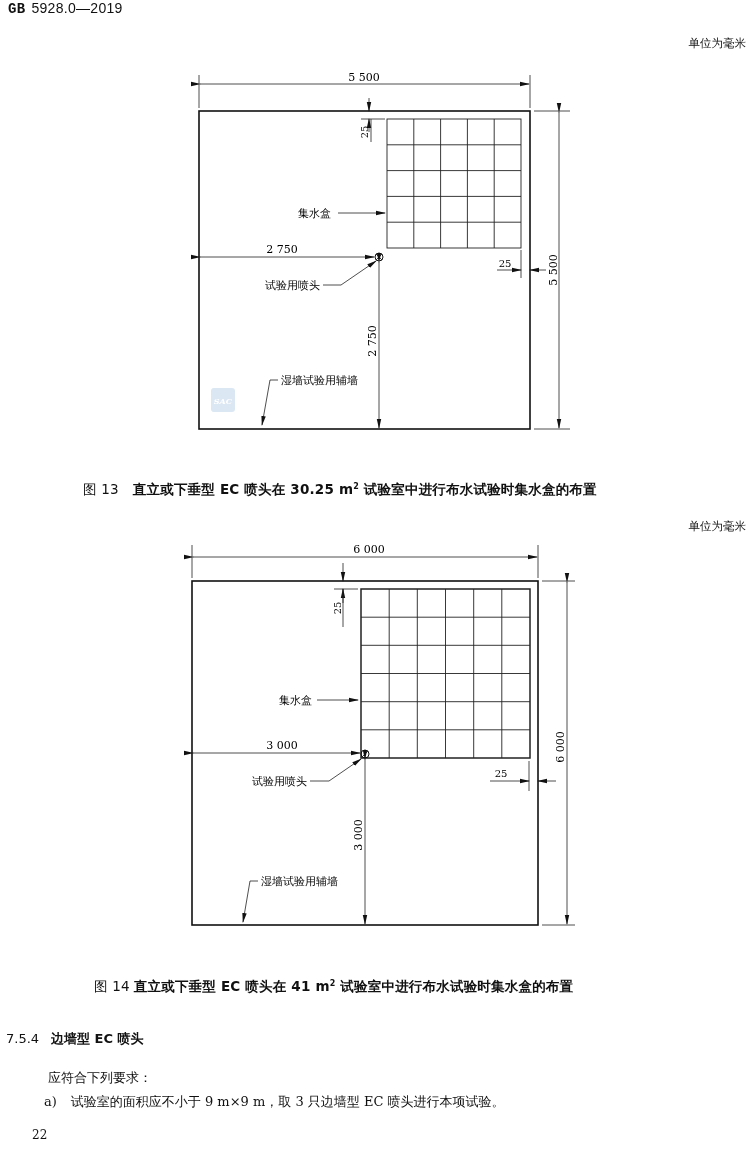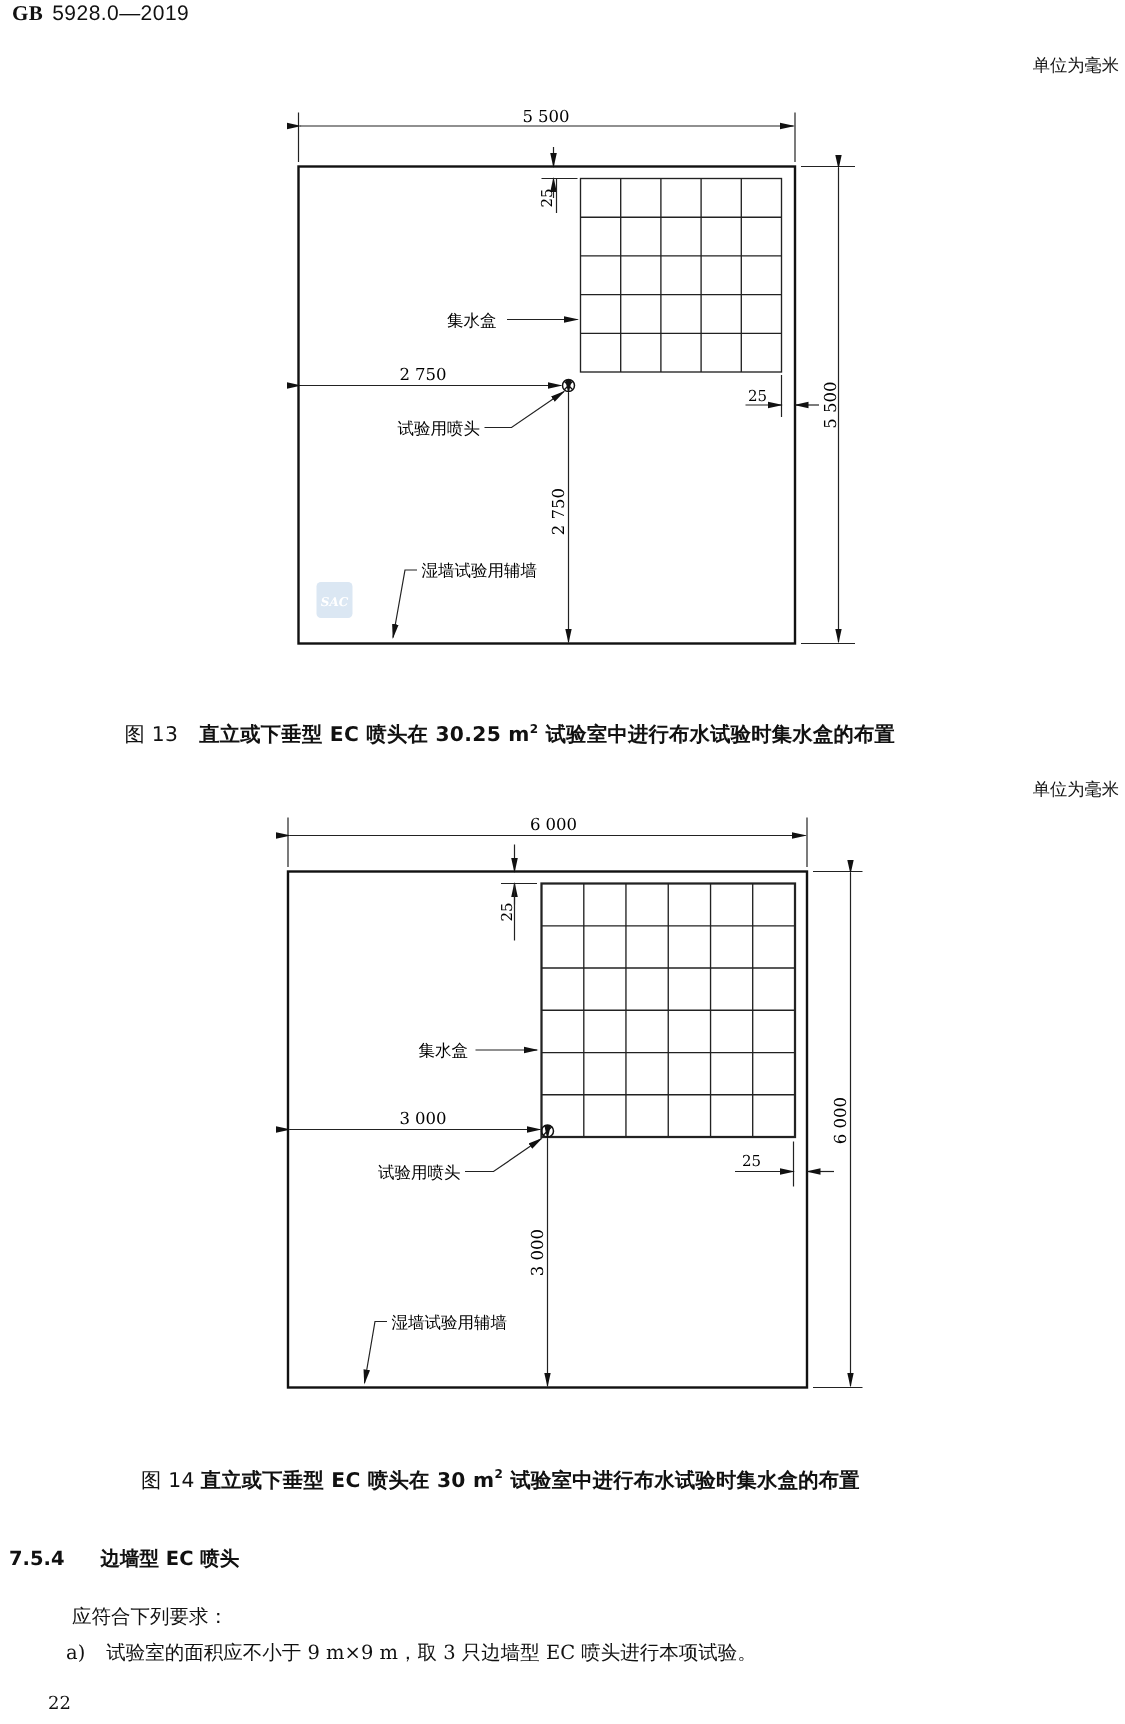--- a/index.html
+++ b/index.html
@@ -1,25 +1,25 @@
 <!DOCTYPE html>
 <html><head>
 <meta charset="utf-8">
 <style>
   html, body { margin:0; padding:0; background:#ffffff; }
   body { width:750px; height:1149px; position:relative; overflow:hidden;
          font-family:"DejaVu Serif","Liberation Serif",serif; color:#111; }
   .abs { position:absolute; }
   .hdr { left:8px; top:0px; font-size:14px; font-family:"Liberation Sans","DejaVu Sans",sans-serif; letter-spacing:0.3px; }
-  .hdr b { font-family:Liberation Serif, serif; font-weight:bold; margin-right:6px; }
+  .hdr b { font-family:Liberation Mono, monospace; font-weight:bold; margin-right:6px; }
   .unit { font-size:11.5px; right:4px; font-family:Liberation Mono, monospace; }
   .caption { font-size:13.5px; font-family:"DejaVu Sans","Liberation Sans",sans-serif; font-weight:bold; white-space:nowrap; letter-spacing:0.2px;text-align:center; }
   .caption sup { font-size:8px; }
   .sec { left:6px; top:1030px; font-size:13px; font-family:"DejaVu Sans","Liberation Sans",sans-serif; font-weight:bold; white-space:nowrap; }
-  .sec .num { font-weight:bold; margin-right:24px; }
+  .sec .num { font-weight:normal; margin-right:12px; }
   .para { font-size:13px; white-space:nowrap; font-family:"DejaVu Serif",serif; }
   .pagenum { left:32px; top:1128px; font-size:12px; font-family:"DejaVu Serif",serif; }
   svg text { font-family:"DejaVu Serif","Liberation Serif",serif; }
 </style>
 </head>
 <body>
 
 <div class="abs hdr">
   <b>GB</b><span>5928.0—2019</span>
 </div>
@@ -143,21 +143,21 @@
   <text x="0" y="0" font-size="11" text-anchor="middle" transform="translate(362,300) rotate(-90)">3 000</text>
   <line x1="529" y1="226" x2="529" y2="256" stroke="#222" stroke-width="0.8"></line>
   <line x1="490" y1="246" x2="529" y2="246" stroke="#222" stroke-width="0.8" marker-end="url(#ar2)"></line>
   <line x1="556" y1="246" x2="538" y2="246" stroke="#222" stroke-width="0.8" marker-end="url(#ar2)"></line>
   <text x="501" y="242" font-size="10" text-anchor="middle">25</text>
   <text x="261" y="350" font-size="11">湿墙试验用辅墙</text>
   <polyline points="258,346 250,346 243,387" fill="none" stroke="#222" stroke-width="0.8" marker-end="url(#ar2)"></polyline>
 </svg>
 
 <div class="abs caption" style="left:94px;top:978px;">
-  <span style="font-weight:normal;margin-right:4px;">图 14</span><span>直立或下垂型 EC 喷头在 30 m</span><sup>2</sup><span> 试验室中进行布水试验时集水盒的布置</span>
+  <span style="font-weight:normal;margin-right:4px;">图 14</span><span>直立或下垂型 EC 喷头在 41 m</span><sup>2</sup><span> 试验室中进行布水试验时集水盒的布置</span>
 </div>
 
 <div class="abs sec">
   <span class="num">7.5.4</span><span>边墙型 EC 喷头</span>
 </div>
 <div class="abs para" style="left:48px;top:1069px;">应符合下列要求：</div>
 <div class="abs para" style="left:44px;top:1093px;">
   <span style="margin-right:14px;">a)</span><span>试验室的面积应不小于 9 m×9 m，取 3 只边墙型 EC 喷头进行本项试验。</span>
 </div>
 

